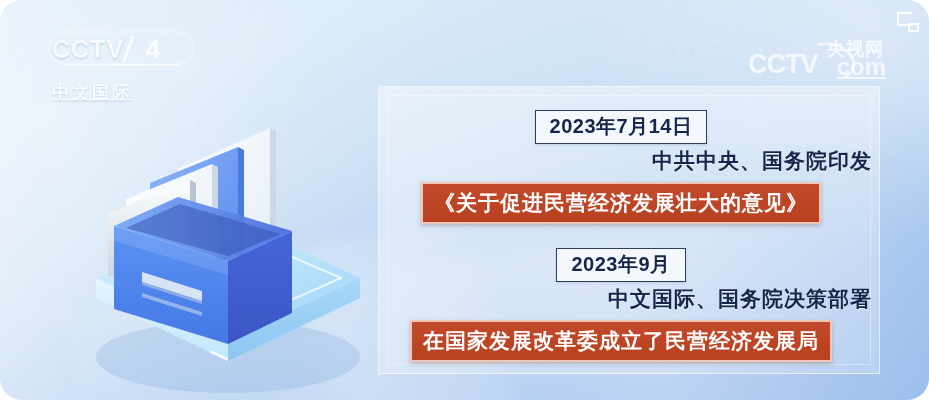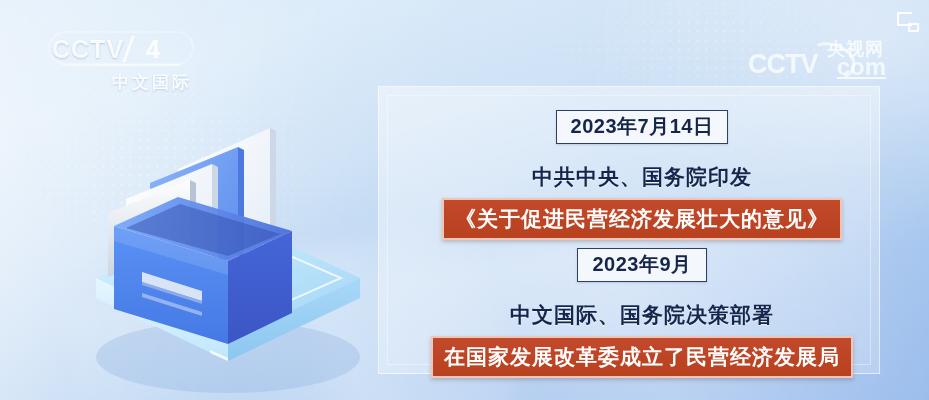--- a/index.html
+++ b/index.html
@@ -5,20 +5,21 @@
   html,body{margin:0;padding:0;}
   body{
     width:929px;height:400px;overflow:hidden;
     font-family:"Liberation Sans","DejaVu Sans",sans-serif;
   }
   .stage{
     position:relative;width:929px;height:400px;overflow:hidden;
     background:
       linear-gradient(118deg, rgba(255,255,255,0.30) 0%, rgba(255,255,255,0.0) 42%),
       linear-gradient(160deg,#cfe4f7 0%, #d9eaf9 18%, #cfe2f6 38%, #b9d4f2 60%, #a4c4ee 80%, #93b7ea 100%);
+    border-radius: 22px;
   }
   
   .streak{position:absolute;pointer-events:none;}
   .streak-a{
     left:-120px;top:-40px;width:700px;height:540px;
     background:linear-gradient(112deg, rgba(255,255,255,0.55) 0%, rgba(255,255,255,0.0) 55%);
     transform:rotate(-6deg);filter:blur(18px);
   }
   .streak-b{
     right:-160px;top:-90px;width:520px;height:330px;
@@ -65,24 +66,25 @@
   }
   .cctv4-num{
     font-size:25px;font-weight:bold;color:rgba(255,255,255,0.92);line-height:1;
   }
   .cctv4-pill{
     position:absolute;left:-4px;top:-5px;width:146px;height:34px;
     border:2px solid rgba(255,255,255,0.30);border-radius:17px;
     box-sizing:border-box;
   }
   .cctv4-sub{
-    margin-top:5px;text-align:right;width:140px;
+    margin-top:15px;text-align:left;width:140px;
     font-size:17px;font-weight:bold;letter-spacing:3px;
     color:rgba(255,255,255,0.92);
     text-shadow:0 1px 2px rgba(90,130,180,0.30);
+    text-decoration:underline;
   }
   .cctv4-rule{
     width:118px;height:2px;margin:2px auto 0;
     background:rgba(255,255,255,0.55);border-radius:1px;
   }
 
   
   .cctvcom{position:absolute;right:45px;top:41px;width:136px;height:40px;}
   .cctvcom-main{
     position:absolute;left:0;top:10px;
@@ -124,38 +126,39 @@
     border:1px solid rgba(255,255,255,0.55);
     box-sizing:border-box;
   }
   .panel-inner{
     position:absolute;left:387px;top:95px;width:484px;height:270px;
     border:1px solid rgba(255,255,255,0.38);
     box-sizing:border-box;pointer-events:none;
   }
 
   
-  .block{position:absolute;left:391px;width:502px;text-align:center;}
+  .block{position:absolute;left:370px;width:502px;text-align:center;}
   .block-1{top:110px;}
   .block-2{top:248px;}
   .date-chip{
     display:inline-block;padding:4px 14px 5px;
     background:#f4f7fb;
     border:1.5px solid #2d3f63;
     color:#16264a;
     font-size:20px;font-weight:bold;line-height:1.15;
     letter-spacing:0.5px;
     box-shadow:0 1px 2px rgba(40,70,120,0.18);
   }
   .sub-line{
-    margin-top:20px;
+    margin-top:4px;
     color:#15264c;
     font-size:21px;font-weight:bold;letter-spacing:1px;
     line-height:1.2;
     text-shadow:0 1px 1px rgba(255,255,255,0.6);
+    text-align:right;
   }
   .banner{
     display:inline-block;margin-top:9px;
     padding:6px 11px 7px;
     background:linear-gradient(180deg,#c2492b,#b8411f);
     border:2px solid rgba(255,235,225,0.78);
     color:#ffffff;
     font-size:21px;font-weight:bold;letter-spacing:1px;
     line-height:1.2;
     box-shadow:0 2px 4px rgba(90,40,20,0.25);

